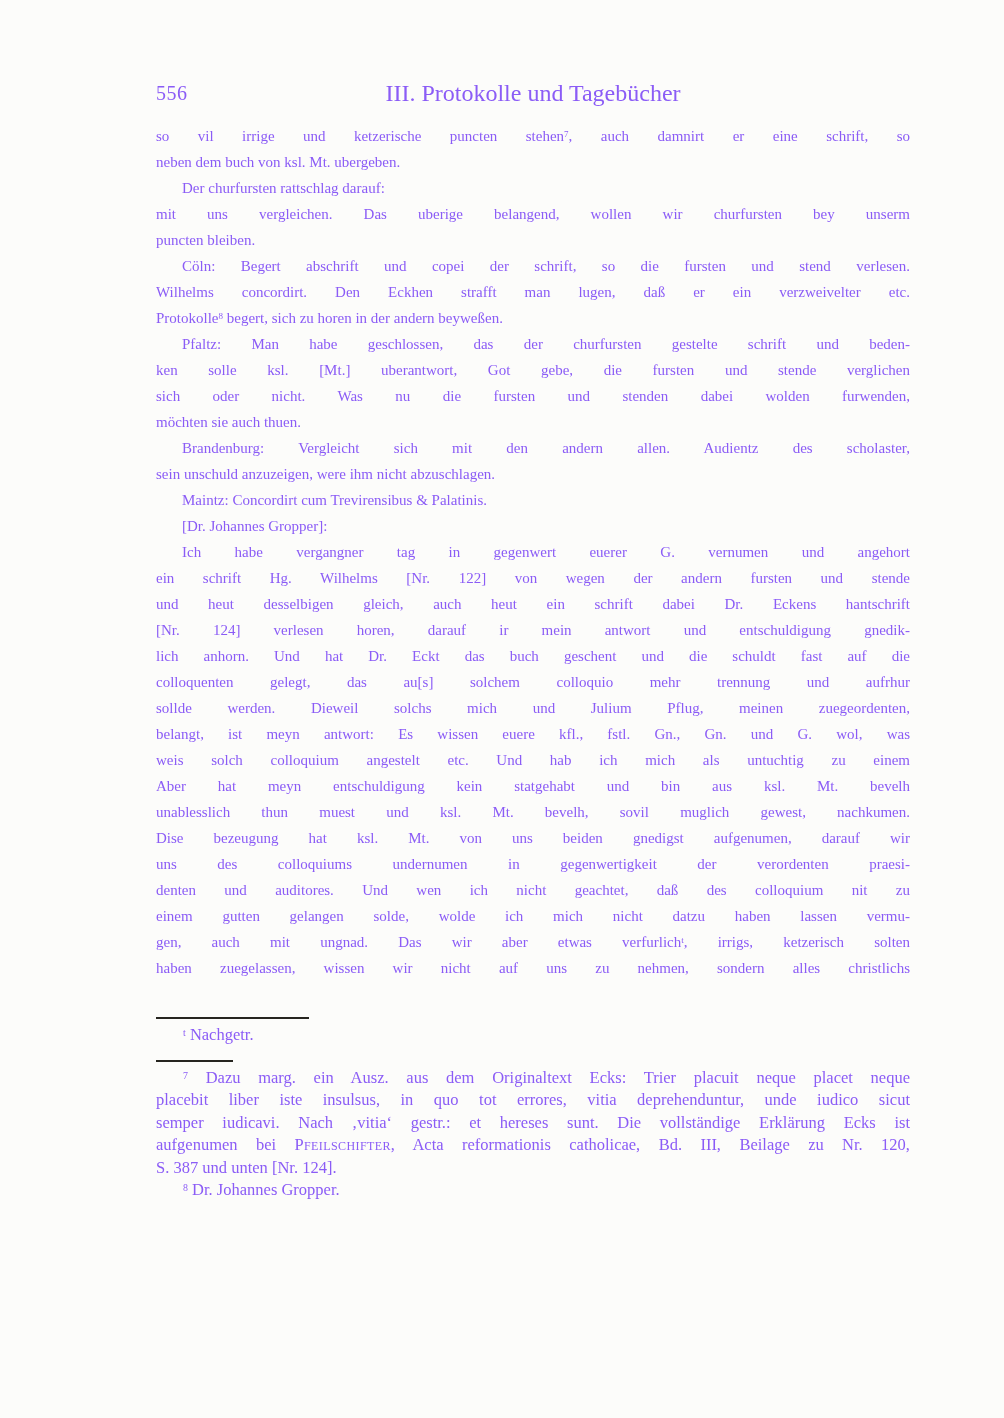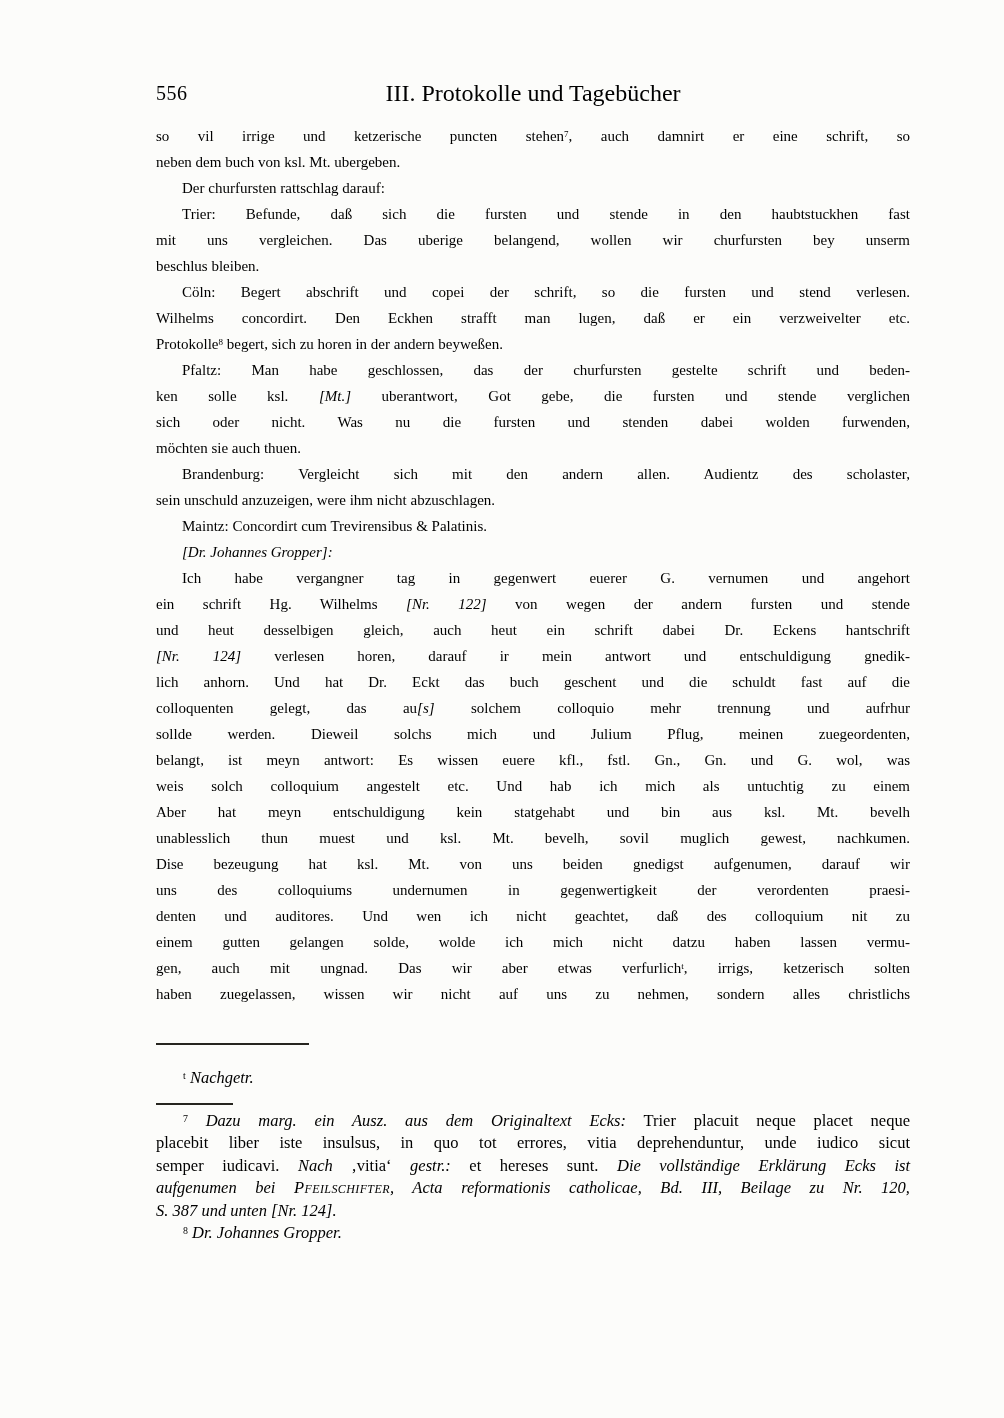--- a/index.html
+++ b/index.html
@@ -5,71 +5,70 @@
   html, body { margin: 0; padding: 0; }
   body {
     width: 1004px; height: 1418px;
     background: #fcfcfa;
     font-family: "Liberation Serif", "DejaVu Serif", serif;
   }
   .page {
     position: relative;
     width: 1004px; height: 1418px;
     background: #fcfcfa;
-    color: #000000;
+    color: #8b5cf6;
     overflow: hidden;
   }
   .content {
     position: absolute;
     left: 156px; top: 0;
     width: 754px;
   }
   .header {
     margin-top: 80px;
     height: 26px;
     position: relative;
     font-size: 20px;
     line-height: 26px;
   }
   .pagenum { position: absolute; left: 0; top: 0; letter-spacing: 0.5px; }
   .running-head { text-align: center; font-size: 24px; }
   .body-text { margin-top: 17px; font-size: 15px; }
   .line { line-height: 26px; min-height: 26px; text-align: left; }
   .line.justify { text-align: justify; text-align-last: justify; text-justify: inter-word; }
   .line.indent { text-indent: 26px; }
-  .it { font-style: italic; }
-  .sc { font-variant: small-caps; letter-spacing: 0.4px; font-style: italic; }
+  .it { }
+  .sc { font-variant: small-caps; letter-spacing: 0.4px; }
   .sup { font-size: 0.6em; vertical-align: 0.45em; line-height: 0; }
   .fn-rule { border-top: 2px solid #26251f; height: 0; }
   .rule-t { width: 153px; margin-top: 36px; }
   .rule-num { width: 77px; margin-top: 13px; }
   .fn { font-size: 16.5px; }
   .fn .line { line-height: 22.5px; min-height: 22.5px; }
   .fn .line.indent { text-indent: 27px; }
-  .fn-t { margin-top: 22px; }
+  .fn-t { margin-top: 5px; }
   .fn-num { margin-top: 5px; }
 </style>
 </head>
 <body>
 
 <div class="page">
   <div class="content">
 
     <div class="header">
       <span class="pagenum">556</span>
       <div class="running-head">III. Protokolle und Tagebücher</div>
     </div>
 
     <div class="body-text">
         <div class="line justify"><span>so vil irrige und ketzerische puncten stehen</span><span class="sup">7</span><span>, auch damnirt er eine schrift, so</span></div>
         <div class="line"><span>neben dem buch von ksl. Mt. ubergeben.</span></div>
         <div class="line indent"><span>Der churfursten rattschlag darauf:</span></div>
-        <div class="line justify indent"><span>Trier: Befunde, daß sich die fursten und stende in den haubtstuckhen fast</span></div>
         <div class="line justify"><span>mit uns vergleichen. Das uberige belangend, wollen wir churfursten bey unserm</span></div>
-        <div class="line"><span>beschlus bleiben.</span></div>
+        <div class="line"><span>puncten bleiben.</span></div>
         <div class="line justify indent"><span>Cöln: Begert abschrift und copei der schrift, so die fursten und stend verlesen.</span></div>
         <div class="line justify"><span>Wilhelms concordirt. Den Eckhen strafft man lugen, daß er ein verzweivelter etc.</span></div>
         <div class="line"><span>Protokolle</span><span class="sup">8</span><span> begert, sich zu horen in der andern beyweßen.</span></div>
         <div class="line justify indent"><span>Pfaltz: Man habe geschlossen, das der churfursten gestelte schrift und beden-</span></div>
         <div class="line justify"><span>ken solle ksl. </span><span class="it">[Mt.]</span><span> uberantwort, Got gebe, die fursten und stende verglichen</span></div>
         <div class="line justify"><span>sich oder nicht. Was nu die fursten und stenden dabei wolden furwenden,</span></div>
         <div class="line"><span>möchten sie auch thuen.</span></div>
         <div class="line justify indent"><span>Brandenburg: Vergleicht sich mit den andern allen. Audientz des scholaster,</span></div>
         <div class="line"><span>sein unschuld anzuzeigen, were ihm nicht abzuschlagen.</span></div>
         <div class="line indent"><span>Maintz: Concordirt cum Trevirensibus &amp; Palatinis.</span></div>

